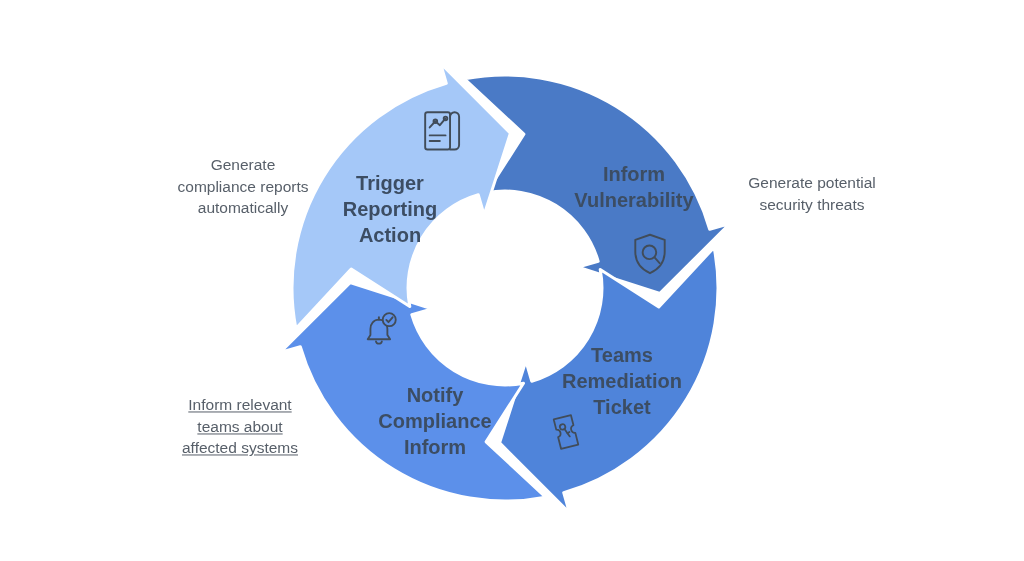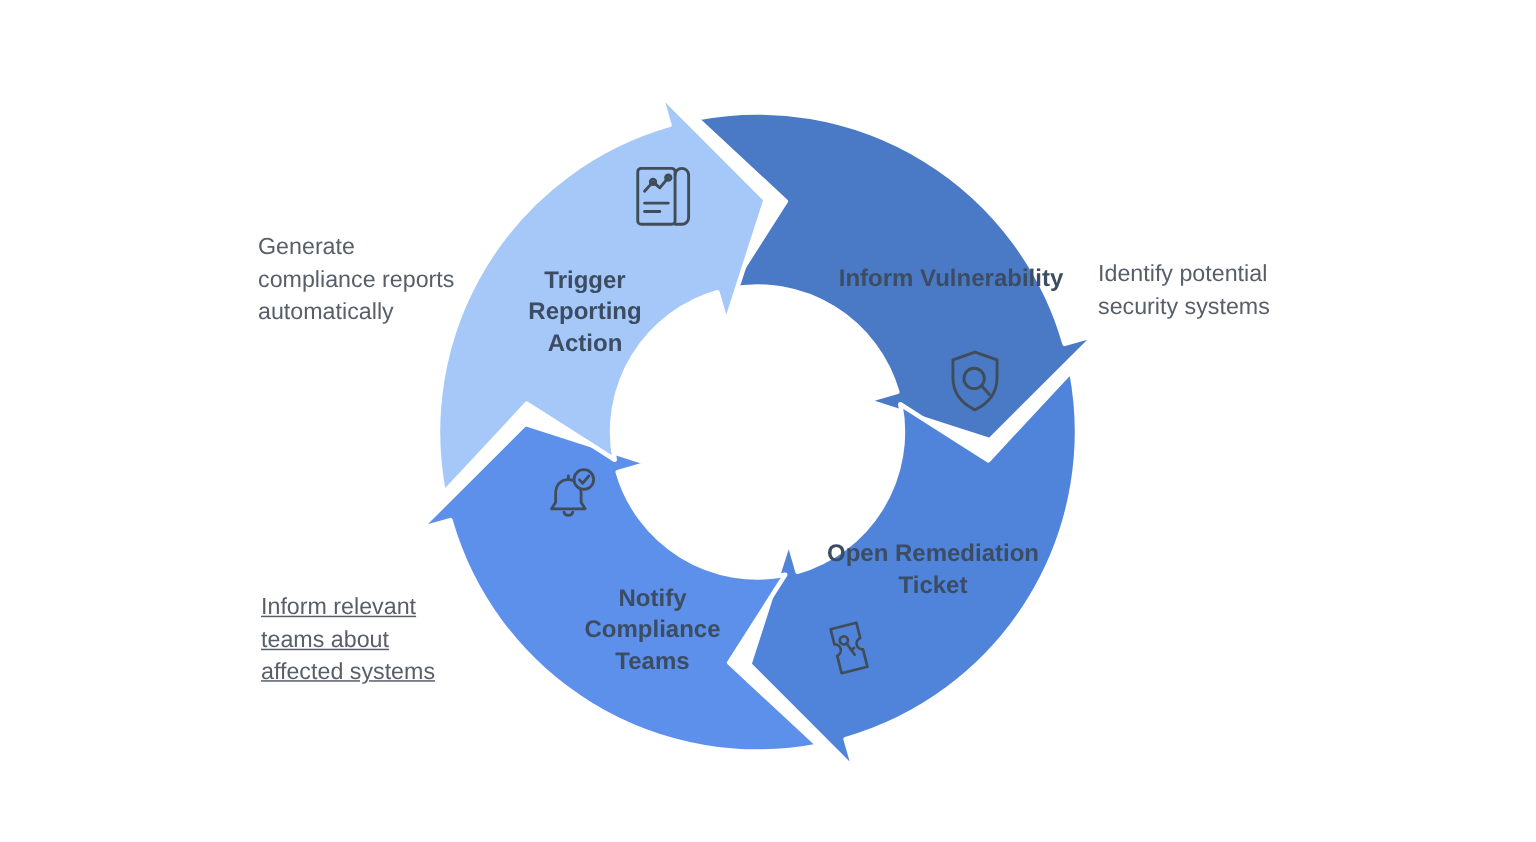--- a/index.html
+++ b/index.html
@@ -1,43 +1,43 @@
 <!DOCTYPE html>
 <html style="--c-detect: #4a7ac6; --c-open: #4f84da; --c-notify: #5c90ea; --c-trigger: #a5c8f8; --title-color: #3c4d63; --caption-color: #575f69;"><head>
 <meta charset="utf-8">
 <style>
   html,body{margin:0;padding:0;background:#ffffff;}
   #canvas{position:relative;width:1024px;height:561px;background:#ffffff;overflow:hidden;
           font-family:"Liberation Sans", sans-serif;}
   #ring{position:absolute;left:0;top:0;}
   .step-title{position:absolute;transform:translate(-50%,-50%);text-align:center;
-              font-weight:bold;font-size:16px;line-height:1.3;color:var(--title-color,#3c4d63);}
-  .step-caption{position:absolute;transform:translate(-50%,-50%);text-align:left;
+              font-weight:bold;font-size:20px;line-height:1.3;color:var(--title-color,#3c4d63);}
+  .step-caption{position:absolute;transform:translate(-50%,-50%);text-align:center;
                 font-size:15.5px;line-height:1.4;color:var(--caption-color,#575f69);}
   .step-icon{position:absolute;transform:translate(-50%,-50%);}
   .step-icon svg{display:block;}
 </style>
 </head>
 <body>
 
 <div id="canvas">
 
   <svg id="ring" width="1024" height="561" viewBox="0 0 1024 561">
       <path d="M 464.4 78.9 A 213 213 0 0 1 709.7 229.3 L 729.9 223.5 L 659.9 293.4 L 578.1 267.1 L 598.2 261.3 A 97 97 0 0 0 486.5 192.8 L 523.9 134.2 Z" fill="#4a7ac6" stroke="#ffffff" stroke-width="3" stroke-linejoin="round"></path>
       <path d="M 714.1 247.4 A 213 213 0 0 1 563.7 492.7 L 569.5 512.9 L 499.6 442.9 L 525.9 361.1 L 531.7 381.2 A 97 97 0 0 0 600.2 269.5 L 658.8 306.9 Z" fill="#4f84da" stroke="#ffffff" stroke-width="3" stroke-linejoin="round"></path>
       <path d="M 545.6 497.1 A 213 213 0 0 1 300.3 346.7 L 280.1 352.5 L 350.1 282.6 L 431.9 308.9 L 411.8 314.7 A 97 97 0 0 0 523.5 383.2 L 486.1 441.8 Z" fill="#5c90ea" stroke="#ffffff" stroke-width="3" stroke-linejoin="round"></path>
       <path d="M 295.9 328.6 A 213 213 0 0 1 446.3 83.3 L 440.5 63.1 L 510.4 133.1 L 484.1 214.9 L 478.3 194.8 A 97 97 0 0 0 409.8 306.5 L 351.2 269.1 Z" fill="#a5c8f8" stroke="#ffffff" stroke-width="3" stroke-linejoin="round"></path>
     </svg>
 
   <div class="step-title" style="left:634px;top:187px;width:150px;">Inform Vulnerability</div>
-  <div class="step-title" style="left:622px;top:381px;width:150px;">Open Remediation Ticket</div>
-  <div class="step-title" style="left:435px;top:421px;width:130px;">Notify Compliance Teams</div>
+  <div class="step-title" style="left:622px;top:381px;width:150px;">Teams Remediation Ticket</div>
+  <div class="step-title" style="left:435px;top:421px;width:130px;">Notify Compliance Inform</div>
   <div class="step-title" style="left:390px;top:209px;width:120px;">Trigger Reporting Action</div>
 
-  <div class="step-caption" style="left:812px;top:194px;width:160px;">Identify potential security systems</div>
+  <div class="step-caption" style="left:812px;top:194px;width:160px;">Generate potential security threats</div>
   <div class="step-caption" style="left:240px;top:427px;width:132px;text-decoration:underline;">Inform relevant teams about affected systems</div>
   <div class="step-caption" style="left:243px;top:187px;width:142px;">Generate compliance reports automatically</div>
 
   <div class="step-icon" style="left:650px;top:254px;">
     <svg width="52" height="52" viewBox="0 0 46 46" fill="none" stroke="#414c59" stroke-width="1.7" stroke-linecap="round" stroke-linejoin="round">
       <path d="M23 6 L36 10.5 V21 C36 30.5 30.5 36.5 23 40 C15.5 36.5 10 30.5 10 21 V10.5 Z"></path>
       <circle cx="22.5" cy="21.5" r="6"></circle>
       <path d="M27 26 L31.5 31"></path>
     </svg>
   </div>

